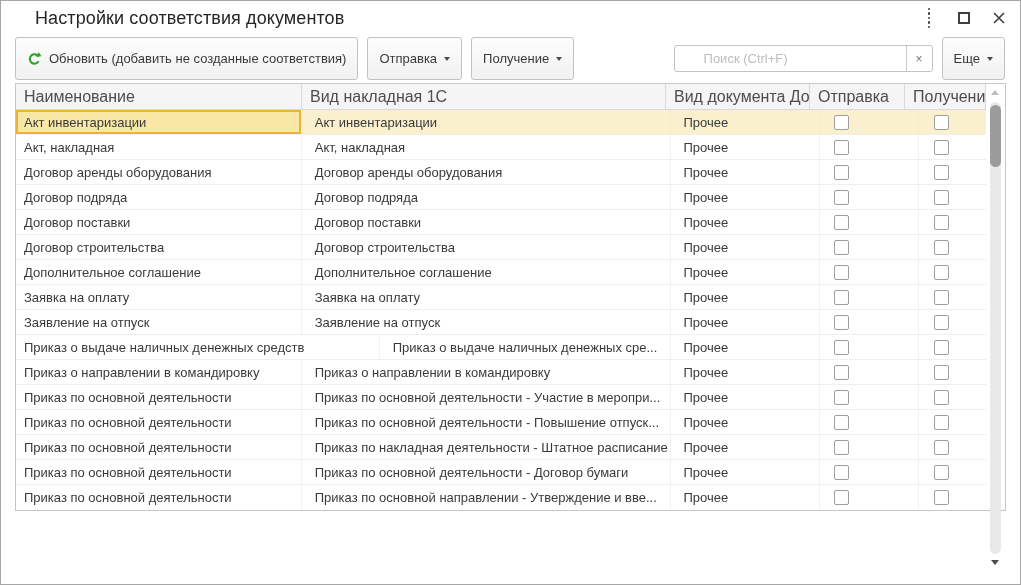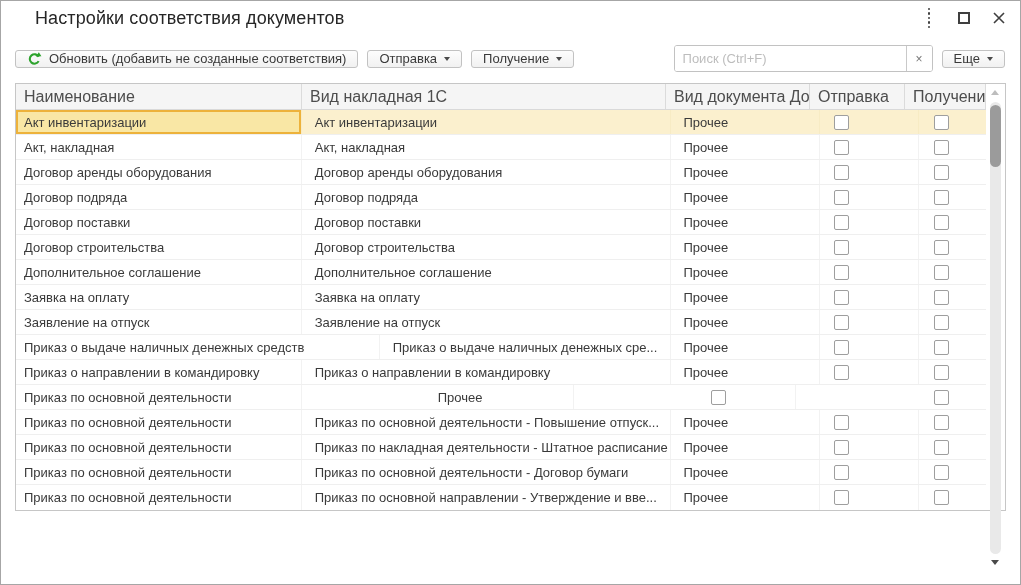--- a/index.html
+++ b/index.html
@@ -9,25 +9,25 @@
   
   .page-title { position:absolute; left:14px; top:7px; font-size:18px; color:#262626; letter-spacing:0.1px;margin-left:20px; }
   .win-controls { position:absolute; top:9px; right:13px; display:flex; align-items:center; gap:19px; }
   .win-btn { display:flex; align-items:center; justify-content:center; width:16px; height:16px; cursor:pointer; }
   .kebab { display:flex; flex-direction:column; gap:2px; align-items:center; }
   .kebab i { width:2.5px; height:2.5px; background:#3F3F3F; border-radius:50%; }
   .maxi { width:12px; height:12px; border:2px solid #3F3F3F; }
 
   
   .toolbar { position:absolute; left:14px; right:15px; top:44px; height:27px; display:flex; align-items:center; gap:9px; }
-  .btn { height:18px; display:flex; align-items:center; gap:7px; padding:8px 11px; border:1px solid #C2C2C2; border-radius:3px;
+  .btn { height:43px; display:flex; align-items:center; gap:7px; padding:8px 11px; border:1px solid #C2C2C2; border-radius:3px;
          background:linear-gradient(#FDFDFD,#F1F1F1); font-size:13px; color:#3A3A3A; cursor:pointer; white-space:nowrap; }
   .caret { width:0; height:0; border-left:3.5px solid transparent; border-right:3.5px solid transparent; border-top:4px solid #4A4A4A; margin-top:1px; }
   .search { margin-left:auto; width:259px; height:27px; border:1px solid #C2C2C2; border-radius:3px; background:#fff; display:flex; overflow:hidden; }
-  .search input { flex:1; border:none; outline:none; font-size:13px; color:#3A3A3A; padding:0 8px; font-family:"Liberation Sans", sans-serif; }
+  .search input { flex:1; border:none; outline:none; font-size:13px; color:#3A3A3A; padding:0 8px; font-family:"Liberation Sans", sans-serif;margin-left:21px; }
   .search input::placeholder { color:#BDBDBD; }
   .search-clear { width:26px; border-left:1px solid #C9C9C9; display:flex; align-items:center; justify-content:center;
                   font-size:12px; color:#777; background:#fff; cursor:pointer; }
 
   
   .grid { position:absolute; left:14px; top:82px; width:991px; border:1px solid #C6C6C6; background:#fff; }
   .thead { display:flex; height:26px; background:#F5F5F5; border-bottom:1px solid #D9D9D9; }
   .th { display:flex; align-items:center; padding:0 8px; font-size:16px; color:#4D4D4D; border-right:1px solid #DBDBDB; overflow:hidden; white-space:nowrap; }
   .tbody .row { display:flex; height:25px; border-bottom:1px solid #EFEFEF; background:#fff;justify-content:space-between; }
   .tbody .row:last-child { border-bottom:none; }
@@ -296,20 +296,23 @@
             <span class="checkbox"></span>
           </div>
     <div class="td c4">
             <span class="checkbox"></span>
           </div>
   </div>
         <div class="row">
     <div class="td c0">
             <span>Приказ по основной деятельности</span>
           </div>
+    <div class="td c1">
+            <span>Приказ по основной деятельности - Участие в меропри...</span>
+          </div>
     <div class="td c2">
             <span>Прочее</span>
           </div>
     <div class="td c3">
             <span class="checkbox"></span>
           </div>
     <div class="td c4">
             <span class="checkbox"></span>
           </div>
   </div>

